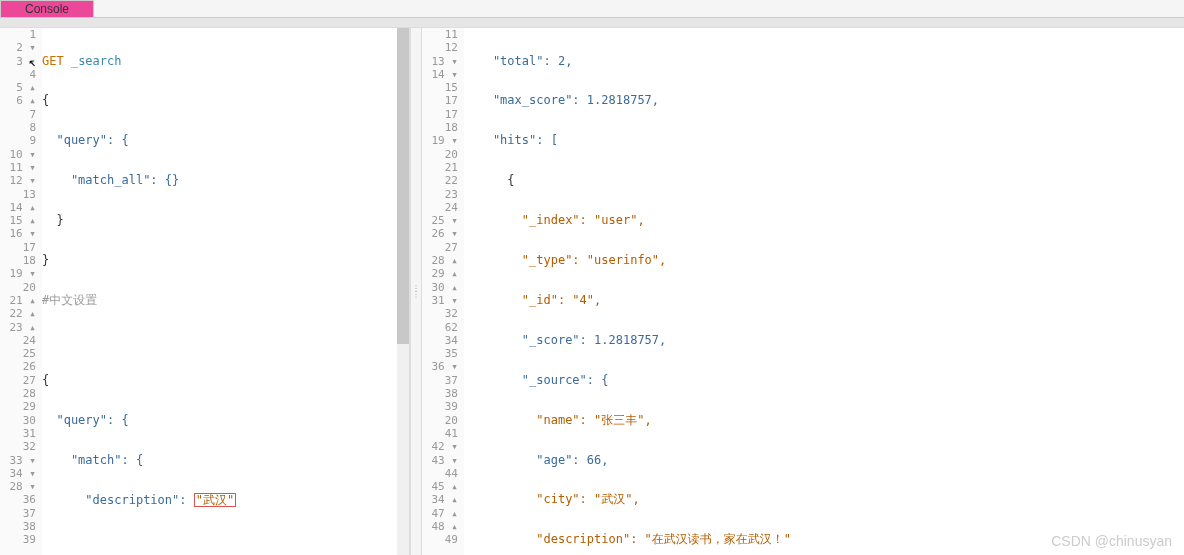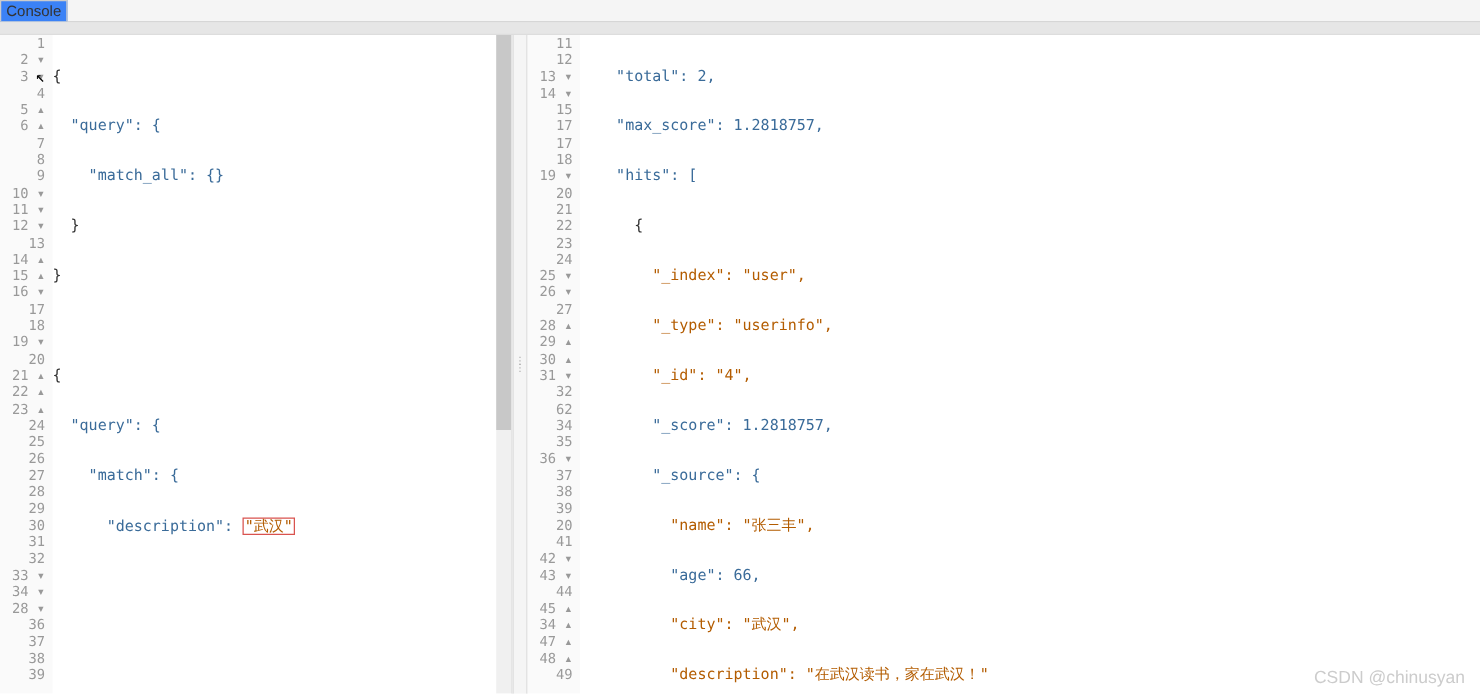--- a/index.html
+++ b/index.html
@@ -1,18 +1,18 @@
 <!DOCTYPE html>
 <html><head>
 <meta charset="utf-8">
 <style>
 *{margin:0;padding:0;box-sizing:border-box}
 body{font-family:Menlo,Monaco,Consolas,monospace;font-size:12px;background:#fff;color:#333;width:1184px;height:555px;overflow:hidden;position:relative}
 .topbar{height:18px;border-bottom:1px solid #ccc;background:#f5f5f5;display:flex;font-family:-apple-system,sans-serif}
-.tab{padding:1px 4px;border:1px solid #ccc;border-bottom:none;background:#3b82f6;font-size:12px}
+.tab{padding:1px 24px;border:1px solid #ccc;border-bottom:none;background:#ec4899;font-size:12px}
 .toolstrip{height:10px;background:#e6e6e6;border-bottom:1px solid #ddd}
 .panes{display:flex;height:527px}
 .pane{position:relative;overflow:hidden}
 .pane-left{width:410px;border-right:1px solid #ddd}
 .pane-right{flex:1}
 .gut{position:absolute;left:0;top:0;bottom:0;width:42px;background:#fafafa;color:#999;text-align:right;padding-right:6px;line-height:13.3px;font-size:11px}
 .gut .ln{height:13.3px;white-space:nowrap}
 .code{position:absolute;left:42px;right:0;top:0;bottom:0;line-height:13.3px;white-space:pre}
 .row{height:13.3px}
 .kw{color:#c76e00}.path{color:#3a87ad}.str{color:#b35c00}.key{color:#3a6b99}.cmt{color:#999}
@@ -70,25 +70,27 @@
         <div class="ln">32</div>
         <div class="ln">33 ▾</div>
         <div class="ln">34 ▾</div>
         <div class="ln">28 ▾</div>
         <div class="ln">36</div>
         <div class="ln">37</div>
         <div class="ln">38</div>
         <div class="ln">39</div>
       </div>
   <div class="code">
+    <div class="row"><span class="kw">GET</span><span class="path"> _search</span></div>
     <div class="row">{</div>
     <div class="row"><span class="key">  "query": {</span></div>
     <div class="row"><span class="key">    "match_all": {}</span></div>
     <div class="row">  }</div>
     <div class="row">}</div>
+    <div class="row"><span class="cmt">#中文设置</span></div>
     <div class="row"></div>
     <div class="row">{</div>
     <div class="row"><span class="key">  "query": {</span></div>
     <div class="row"><span class="key">    "match": {</span></div>
     <div class="row"><span class="key">      "description": </span><span class="box-red str">"武汉"</span></div>
     
     
     
     
     

